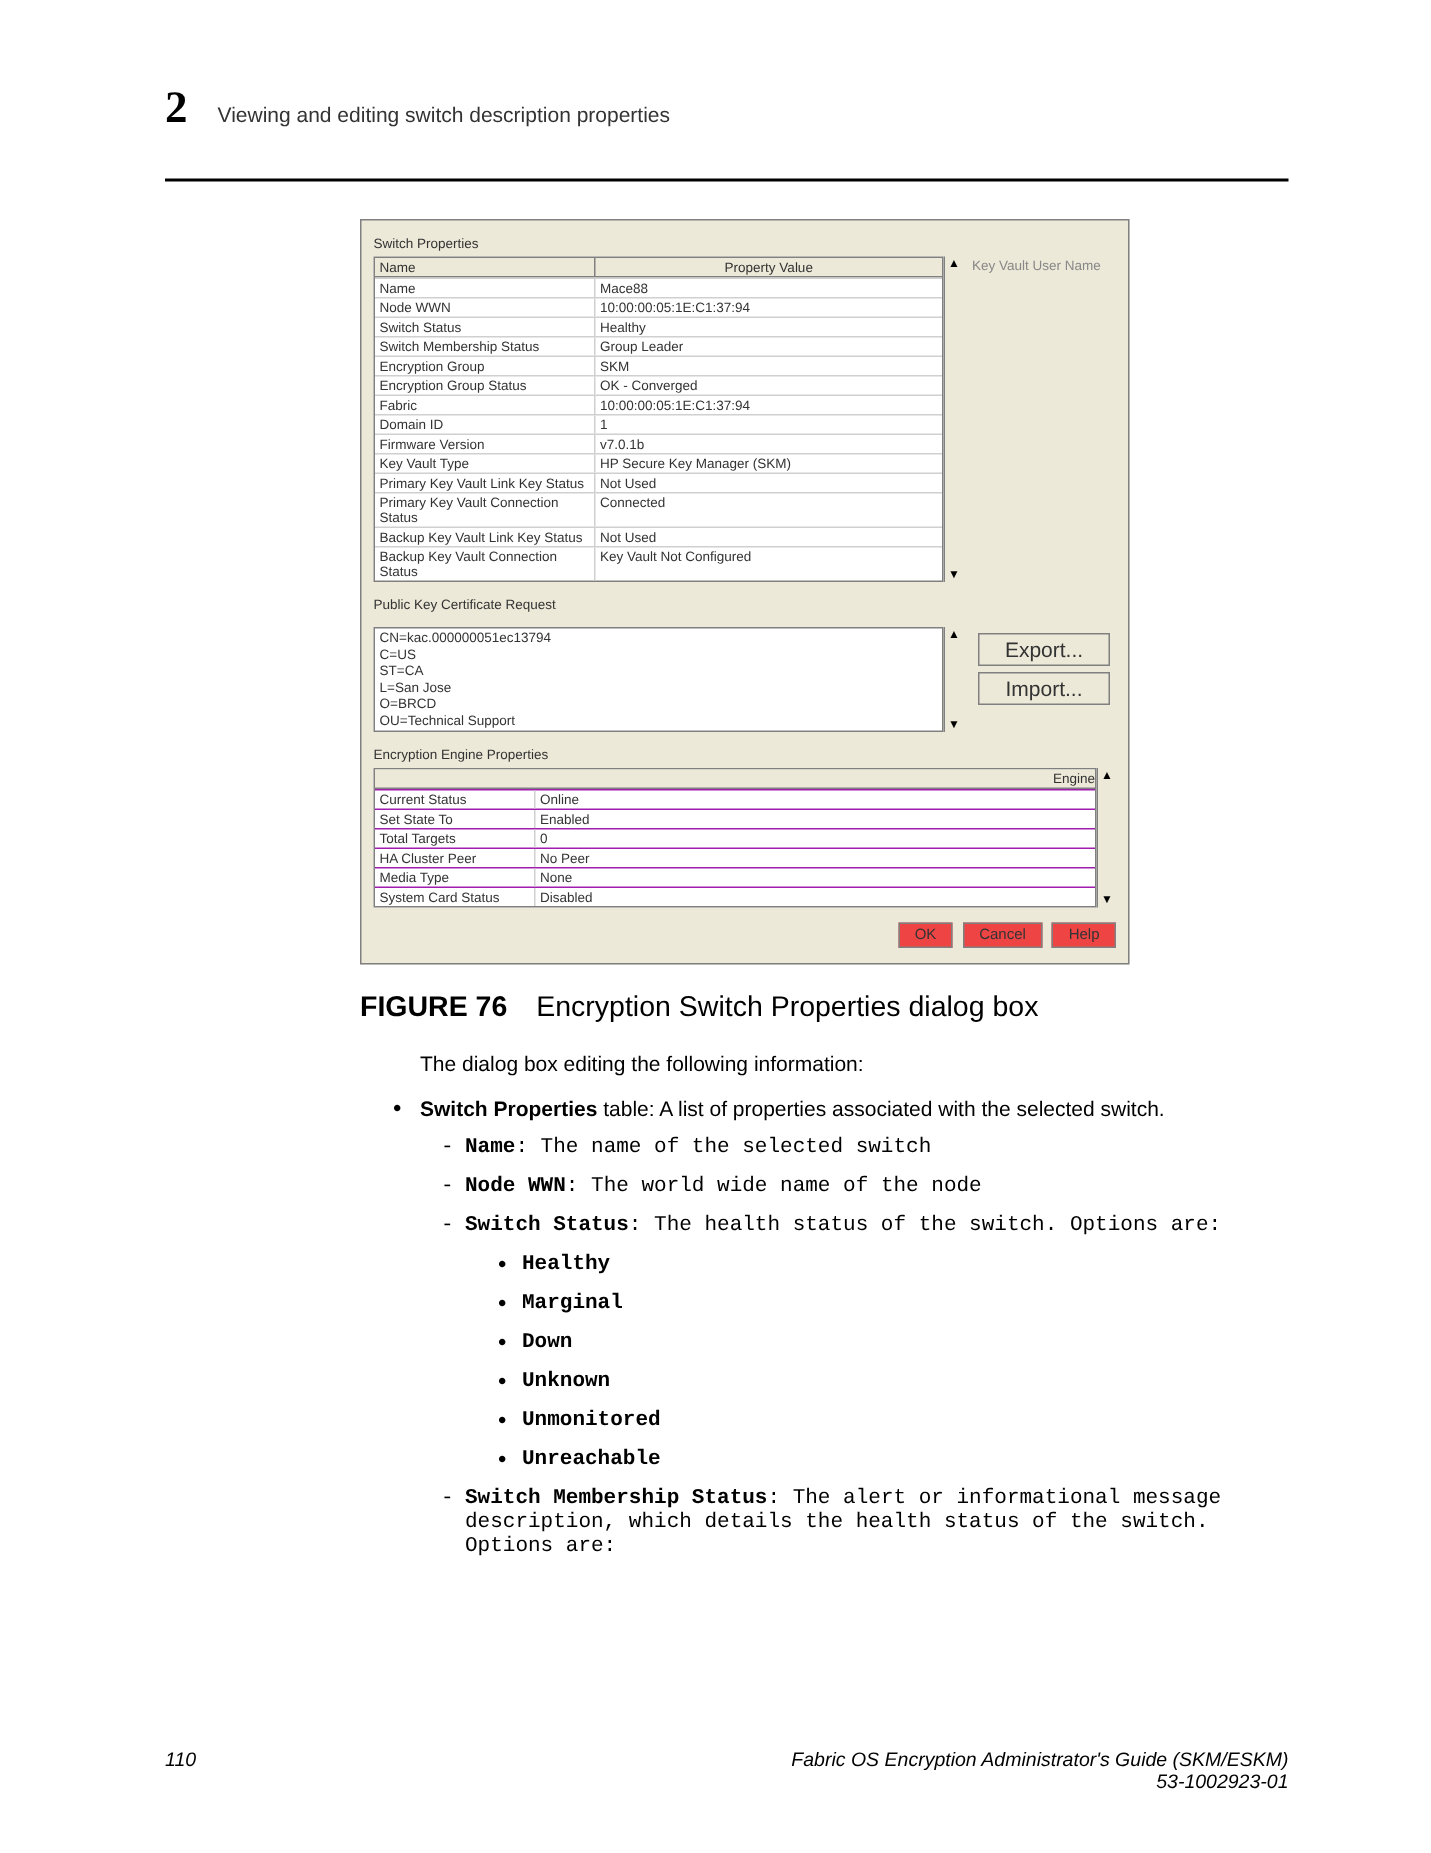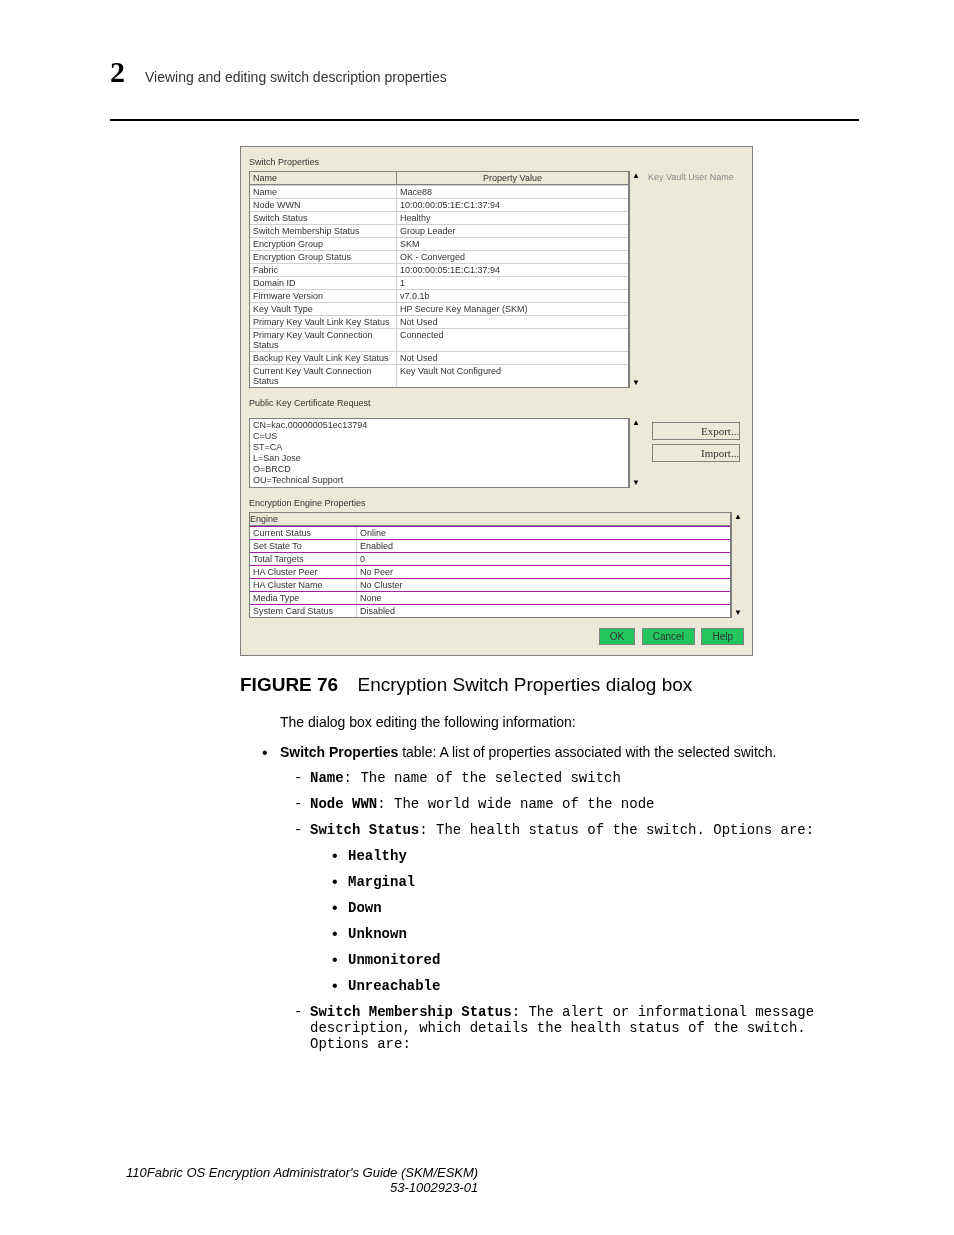--- a/index.html
+++ b/index.html
@@ -72,53 +72,53 @@
     display:flex; flex-direction:column; justify-content:space-between;
   }
   .arrow { font-size:8px; text-align:center; line-height:10px; color:#000;}
   .sp-right {
     width: 96px; padding: 1px 0 0 6px;
     color:#888;
   }
   .btnside {
     display:block; width:90%; margin:4px auto;
     background:#ece9d8; border:1px solid #808080;
-    text-align:right; padding:2px 0; font-size:11px;font-family:Liberation Serif, serif;
+    text-align:center; padding:2px 0; font-size:14px;
   }
   .cert-wrap { display:flex; margin-top:10px; }
   .cert-box { flex:1; background:#fff; border:1px solid #808080; }
   .cert-lines { padding:1px 3px; line-height:11px;}
   .cert-btns { width:96px; padding-left:6px; }
   .ee-wrap { display:flex; margin-top:2px;}
   .ee-left { flex:1; background:#fff; border:1px solid #808080;}
-  .ee-left .hdr { background:#ece9d8; border-bottom:1px solid #808080; text-align:left; padding:1px 0;}
+  .ee-left .hdr { background:#ece9d8; border-bottom:1px solid #808080; text-align:right; padding:1px 0;}
   .ee-rows .row { display:flex; border-top:1px solid #a21caf;}
   .ee-rows .row .c1 { width:100px; padding:1px 3px; border-right:1px solid #d0d0d0;}
   .ee-rows .row .c2 { flex:1; padding:1px 3px;}
   .dlg-buttons { text-align:right; margin-top:10px; }
   .dlg-buttons .btn {
-    display:inline-block; background:#22c55e; border:1px solid #808080;
+    display:inline-block; background:#ef4444; border:1px solid #808080;
     padding:2px 10px; font-size:10px; margin-left:4px;
   }
   
   .figcap { margin: 18px 0 18px 130px; font-size:19px;}
   .figcap b { font-weight:bold; margin-right:14px;}
   .para { margin: 0 0 14px 170px; }
   ul.top { margin: 0 0 0 170px; padding:0; list-style:none;}
   ul.top > li::before { content:"•"; position:absolute; left:-18px; font-size:16px;}
   ul.top > li { position:relative; padding-left:0; margin-bottom:10px;}
   ul.dash { margin: 10px 0 0 30px; padding:0; list-style:none;font-family:Liberation Mono, monospace;}
   ul.dash > li::before { content:"-"; position:absolute; left:-16px;}
   ul.dash > li { position:relative; margin-bottom:10px;}
   ul.bull { margin: 10px 0 0 38px; padding:0; list-style:none;}
   ul.bull > li::before { content:"•"; position:absolute; left:-18px; font-size:16px;}
   ul.bull > li { position:relative; margin-bottom:10px;}
   .footer {
     position:absolute; bottom:40px; left:110px; right:95px;
-    display:flex; font-style:italic; font-size:13px;margin-left:16px;
+    display:flex; justify-content:space-between; font-style:italic; font-size:13px;
   }
   .footer .r { text-align:right;}
 </style>
 </head>
 <body>
 
 <div class="page">
   <div class="header-line">
     <span class="chapnum">2</span>
     <span class="chaptitle">Viewing and editing switch description properties</span>
@@ -180,21 +180,21 @@
             </div>
           <div class="row">
               <div class="c1">Primary Key Vault Connection Status</div>
               <div class="c2">Connected</div>
             </div>
           <div class="row">
               <div class="c1">Backup Key Vault Link Key Status</div>
               <div class="c2">Not Used</div>
             </div>
           <div class="row">
-              <div class="c1">Current Key Vault Connection Status</div>
+              <div class="c1">Backup Key Vault Connection Status</div>
               <div class="c2">Key Vault Not Configured</div>
             </div>
         </div>
       </div>
       <div class="vbar">
         <div class="arrow">▲</div>
         <div class="arrow">▼</div>
       </div>
       <div class="sp-right">Key Vault User Name</div>
     </div>
@@ -234,24 +234,20 @@
               <div class="c1">Set State To</div>
               <div class="c2">Enabled</div>
             </div>
           <div class="row">
               <div class="c1">Total Targets</div>
               <div class="c2">0</div>
             </div>
           <div class="row">
               <div class="c1">HA Cluster Peer</div>
               <div class="c2">No Peer</div>
-            </div>
-          <div class="row">
-              <div class="c1">HA Cluster Name</div>
-              <div class="c2">No Cluster</div>
             </div>
           <div class="row">
               <div class="c1">Media Type</div>
               <div class="c2">None</div>
             </div>
           <div class="row">
               <div class="c1">System Card Status</div>
               <div class="c2">Disabled</div>
             </div>
         </div>

